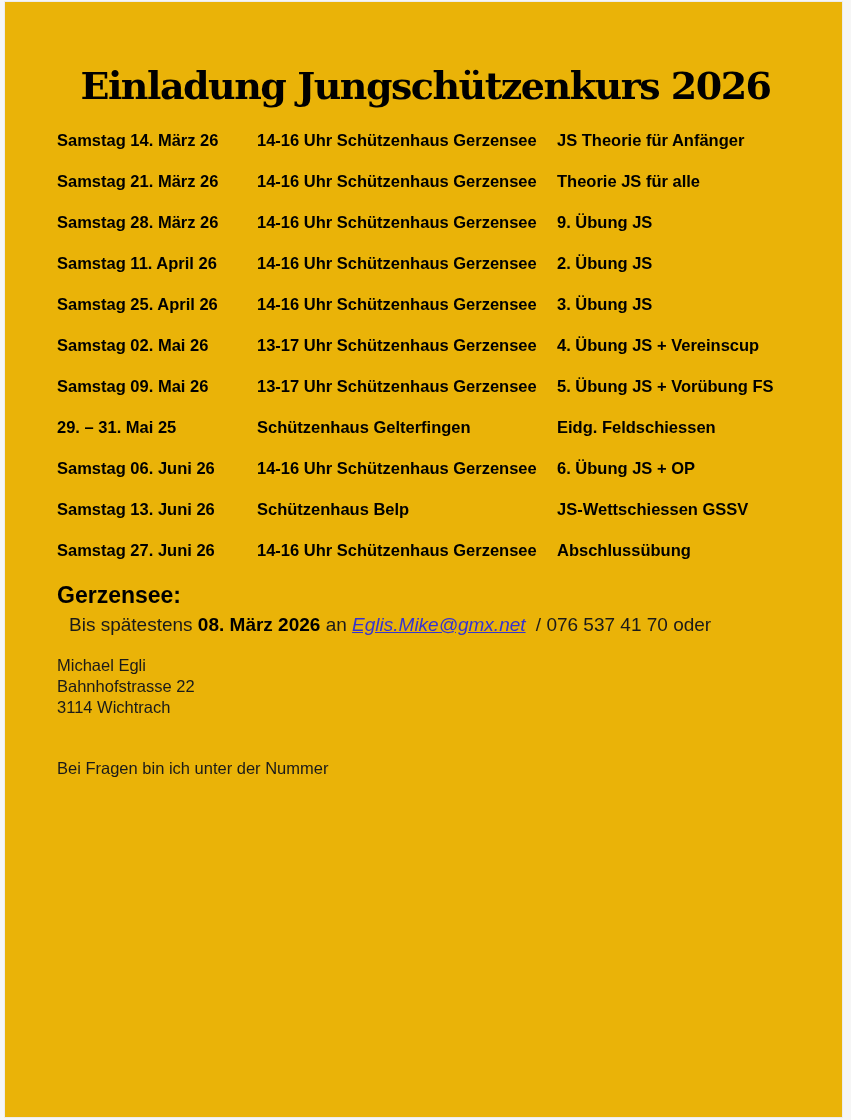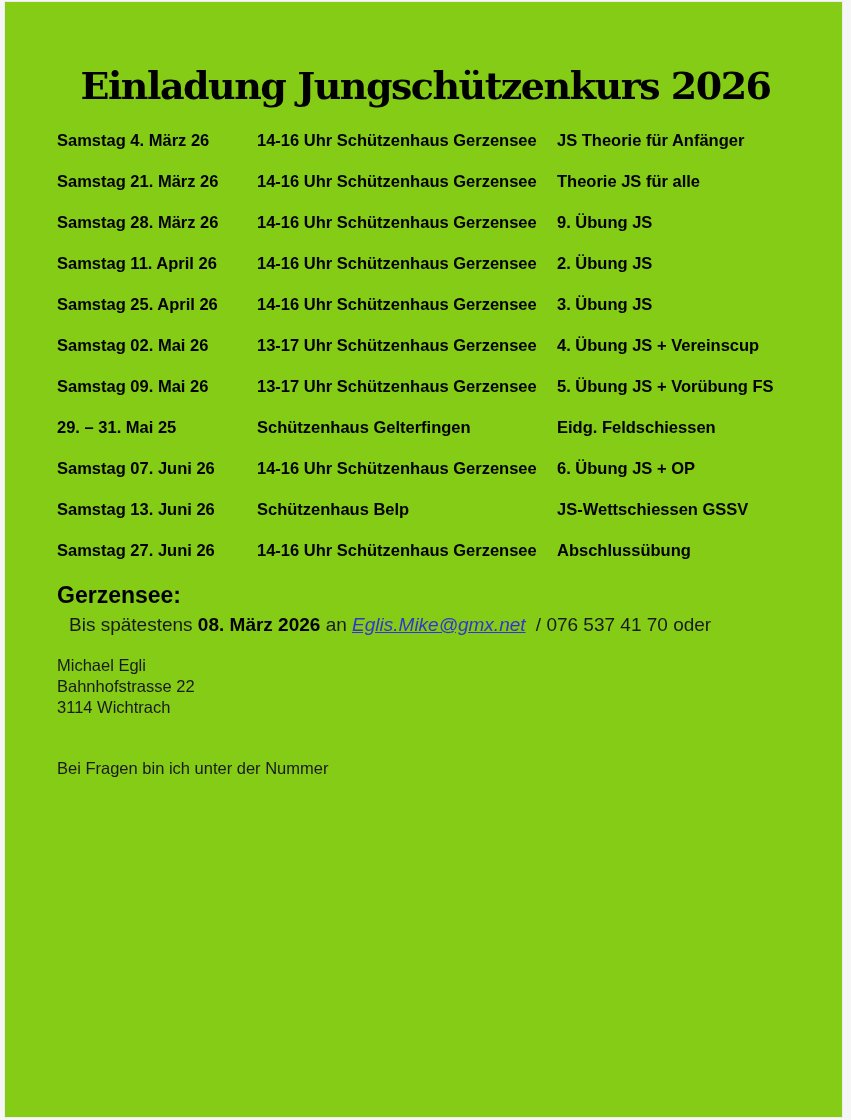--- a/index.html
+++ b/index.html
@@ -12,21 +12,21 @@
     font-family: "Liberation Sans", sans-serif;
     color: #0a0a0a;
     overflow: hidden;
   }
   .page {
     position: absolute;
     top: 2px;
     left: 5px;
     right: 9px;
     bottom: 3px;
-    background: #84cc16;
+    background: #eab308;
     box-shadow: 0 0 0 1px #ececec;
     box-sizing: border-box;
     padding: 0 48px 0 52px;
   }
   .doc-title {
     margin: 62px 0 0 0;
     text-align: center;
     font-family: "DejaVu Serif", serif;
     font-weight: 700;
     font-size: 38px;
@@ -96,21 +96,21 @@
 <body>
 
 <div class="page">
 
   <h1 class="doc-title">Einladung Jungschützenkurs 2026</h1>
 
 
 
   <div class="course-table">
     <div class="course-row">
-      <span>Samstag 4. März 26</span>
+      <span>Samstag 14. März 26</span>
       <span>14-16 Uhr Schützenhaus Gerzensee</span>
       <span>JS Theorie für Anfänger</span>
     </div>
     <div class="course-row">
       <span>Samstag 21. März 26</span>
       <span>14-16 Uhr Schützenhaus Gerzensee</span>
       <span>Theorie JS für alle</span>
     </div>
     <div class="course-row">
       <span>Samstag 28. März 26</span>
@@ -136,21 +136,21 @@
       <span>Samstag 09. Mai 26</span>
       <span>13-17 Uhr Schützenhaus Gerzensee</span>
       <span>5. Übung JS + Vorübung FS</span>
     </div>
     <div class="course-row">
       <span>29. – 31. Mai 25</span>
       <span>Schützenhaus Gelterfingen</span>
       <span>Eidg. Feldschiessen</span>
     </div>
     <div class="course-row">
-      <span>Samstag 07. Juni 26</span>
+      <span>Samstag 06. Juni 26</span>
       <span>14-16 Uhr Schützenhaus Gerzensee</span>
       <span>6. Übung JS + OP</span>
     </div>
     <div class="course-row">
       <span>Samstag 13. Juni 26</span>
       <span>Schützenhaus Belp</span>
       <span>JS-Wettschiessen GSSV</span>
     </div>
     <div class="course-row">
       <span>Samstag 27. Juni 26</span>

